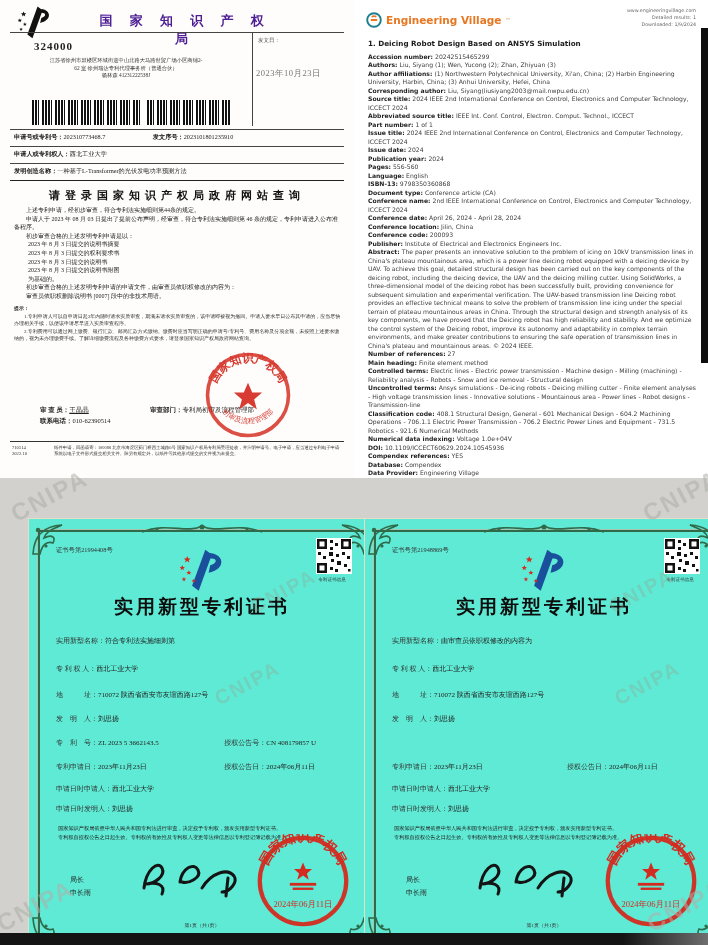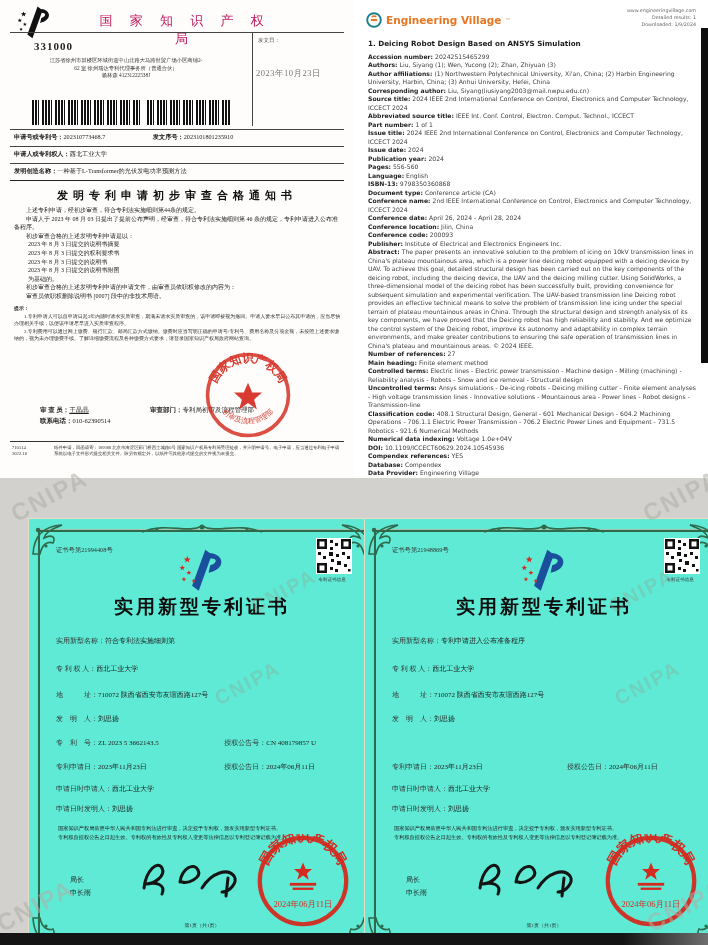--- a/index.html
+++ b/index.html
@@ -1,19 +1,19 @@
 <!DOCTYPE html>
 <html><head>
 <meta charset="utf-8">
 <style>
   html,body{margin:0;padding:0;background:#fff;}
   .screen{position:relative;width:708px;height:945px;overflow:hidden;background:#ffffff;font-family:"Liberation Serif",serif;color:#222;}
   
   .notice{position:absolute;left:0;top:0;width:354px;height:478px;background:#fefdfb;}
-  .notice-header{position:absolute;left:85px;top:12px;width:200px;text-align:center;font-size:13px;font-weight:normal;letter-spacing:7px;color:#be185d;}
+  .notice-header{position:absolute;left:85px;top:12px;width:200px;text-align:center;font-size:13px;font-weight:bold;letter-spacing:7px;color:#4c1d95;}
   .cnipa-black-logo{position:absolute;left:16px;top:5px;}
   .n-rule{position:absolute;left:10px;width:334px;border-top:1px solid #444;}
   .n-rule.thick{border-top:1.6px solid #222;}
   .n-vline{position:absolute;left:252px;top:32px;height:94px;border-left:1px solid #444;}
   .postcode{position:absolute;left:34px;top:40px;font-size:11px;font-weight:bold;letter-spacing:1px;}
   .addr{position:absolute;left:12px;top:57px;width:228px;text-align:center;font-size:5.3px;line-height:7.5px;color:#333;}
   .issue-label{position:absolute;left:258px;top:37px;font-size:5.5px;color:#444;}
   .issue-date{position:absolute;left:256px;top:68px;font-size:8.5px;color:#777;letter-spacing:0.5px;}
   .barcode{background:repeating-linear-gradient(90deg,#111 0 2px,#fff 2px 3px,#111 3px 5px,#fff 5px 6px,#111 6px 7px,#fff 7px 10px,#111 10px 12px,#fff 12px 13px);}
   .bc1{position:absolute;left:32px;top:100px;width:108px;height:25px;}
@@ -90,21 +90,21 @@
         <path transform="translate(6,24) scale(.55)" d="M0,-6 L1.8,-1.8 L6,-1.8 L2.6,1.2 L3.8,5.4 L0,2.6 L-3.8,5.4 L-2.6,1.2 L-6,-1.8 L-1.8,-1.8 Z"></path>
         <path transform="translate(14,30) scale(.5)" d="M0,-6 L1.8,-1.8 L6,-1.8 L2.6,1.2 L3.8,5.4 L0,2.6 L-3.8,5.4 L-2.6,1.2 L-6,-1.8 L-1.8,-1.8 Z"></path>
         <path transform="translate(8,38) scale(.45)" d="M0,-6 L1.8,-1.8 L6,-1.8 L2.6,1.2 L3.8,5.4 L0,2.6 L-3.8,5.4 L-2.6,1.2 L-6,-1.8 L-1.8,-1.8 Z"></path>
       </g>
     </svg>
     <div class="notice-header">国 家 知 识 产 权 局</div>
 
     <div class="n-rule" style="top:32px"></div>
     <div class="n-vline"></div>
 
-    <div class="postcode">331000</div>
+    <div class="postcode">324000</div>
     <div class="addr">
       <div>江苏省徐州市鼓楼区环城街道中山北路大马路世贸广场小区商铺2-</div>
       <div>62 室 徐州瑞达专利代理事务所（普通合伙）</div>
       <div>杨林森 41231222538J</div>
     </div>
     <div class="issue-label">发文日：</div>
     <div class="issue-date">2023年10月23日</div>
 
     <div class="barcode bc1"></div>
     <div class="barcode bc2"></div>
@@ -117,21 +117,21 @@
     <div class="n-rule" style="top:146px"></div>
     <div class="n-row" style="top:150px">
       <b>申请人或专利权人：</b><span>西北工业大学</span>
     </div>
     <div class="n-rule" style="top:163px"></div>
     <div class="n-row" style="top:167px">
       <b>发明创造名称：</b><span>一种基于L-Transformer的光伏发电功率预测方法</span>
     </div>
     <div class="n-rule thick" style="top:180px"></div>
 
-    <div class="n-title">发明专利申请初步审查合格通知书</div>
+    <div class="n-title">请登录国家知识产权局政府网站查询</div>
 
     <div class="n-body">
       <p class="ind">上述专利申请，经初步审查，符合专利法实施细则第44条的规定。</p>
       <p class="ind">申请人于 2023 年 08 月 03 日提出了提前公布声明，经审查，符合专利法实施细则第 46 条的规定，专利申请进入公布准备程序。</p>
       <p class="ind">初步审查合格的上述发明专利申请是以：</p>
       <p class="doc">2023 年 8 月 3 日提交的说明书摘要</p>
       <p class="doc">2023 年 8 月 3 日提交的权利要求书</p>
       <p class="doc">2023 年 8 月 3 日提交的说明书</p>
       <p class="doc">2023 年 8 月 3 日提交的说明书附图</p>
       <p class="doc">为基础的。</p>
@@ -446,21 +446,21 @@
             <path transform="translate(12,14) scale(.7)" d="M0,-6 L1.8,-1.8 L6,-1.8 L2.6,1.2 L3.8,5.4 L0,2.6 L-3.8,5.4 L-2.6,1.2 L-6,-1.8 L-1.8,-1.8 Z"></path>
             <path transform="translate(6,24) scale(.55)" d="M0,-6 L1.8,-1.8 L6,-1.8 L2.6,1.2 L3.8,5.4 L0,2.6 L-3.8,5.4 L-2.6,1.2 L-6,-1.8 L-1.8,-1.8 Z"></path>
             <path transform="translate(14,30) scale(.5)" d="M0,-6 L1.8,-1.8 L6,-1.8 L2.6,1.2 L3.8,5.4 L0,2.6 L-3.8,5.4 L-2.6,1.2 L-6,-1.8 L-1.8,-1.8 Z"></path>
             <path transform="translate(8,38) scale(.45)" d="M0,-6 L1.8,-1.8 L6,-1.8 L2.6,1.2 L3.8,5.4 L0,2.6 L-3.8,5.4 L-2.6,1.2 L-6,-1.8 L-1.8,-1.8 Z"></path>
             <path transform="translate(20,40) scale(.45)" d="M0,-6 L1.8,-1.8 L6,-1.8 L2.6,1.2 L3.8,5.4 L0,2.6 L-3.8,5.4 L-2.6,1.2 L-6,-1.8 L-1.8,-1.8 Z"></path>
           </g>
         </svg>
 
         <div class="cert-title">实用新型专利证书</div>
 
-        <div class="c-row" style="top:118px"><b>实用新型名称：</b><span>专利申请进入公布准备程序</span></div>
+        <div class="c-row" style="top:118px"><b>实用新型名称：</b><span>由审查员依职权修改的内容为</span></div>
         <div class="c-row" style="top:146px"><b>专 利 权 人：</b><span>西北工业大学</span></div>
         <div class="c-row" style="top:172px"><b>地　　　址：</b><span>710072 陕西省西安市友谊西路127号</span></div>
         <div class="c-row" style="top:196px"><b>发　明　人：</b><span>刘思扬</span></div>
         <div class="c-row" style="top:244px;right:14px">
           <b>专利申请日：</b><span>2023年11月23日</span>
           <span class="c-col2"><b>授权公告日：</b><span>2024年06月11日</span></span>
         </div>
         <div class="c-row" style="top:266px"><b>申请日时申请人：</b><span>西北工业大学</span></div>
         <div class="c-row" style="top:286px"><b>申请日时发明人：</b><span>刘思扬</span></div>
 

